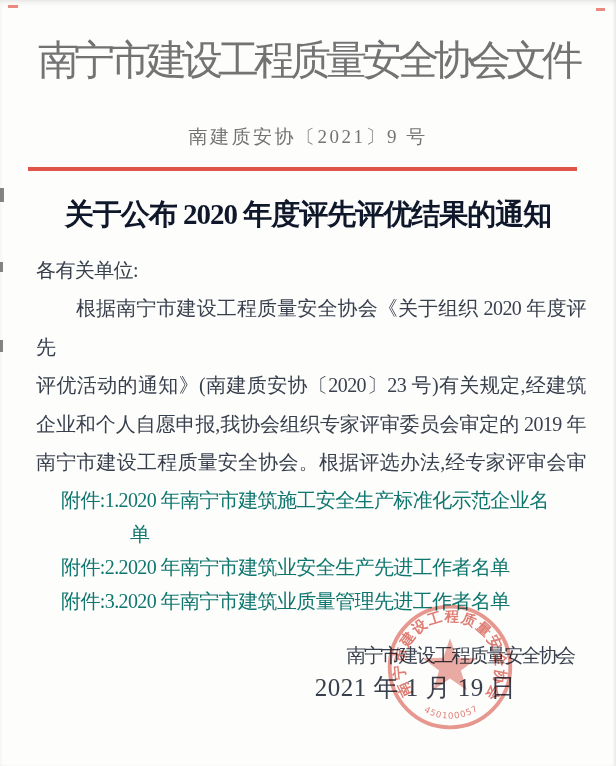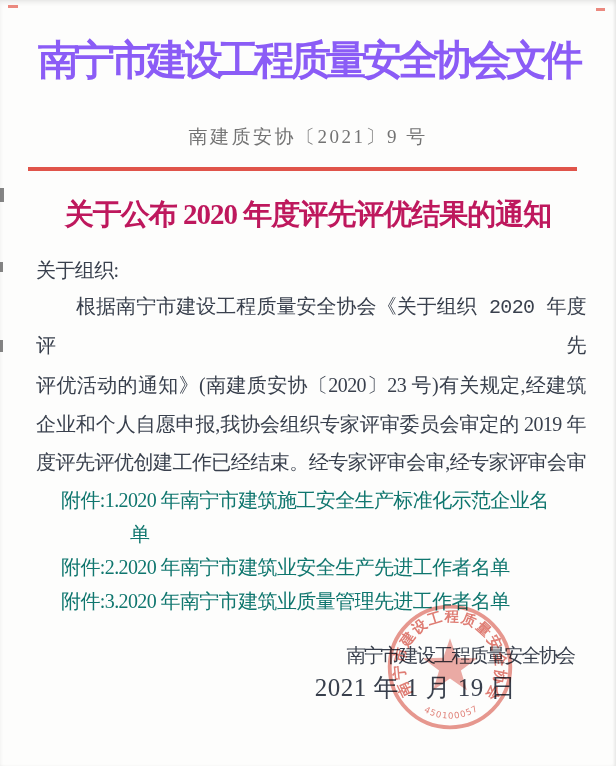--- a/index.html
+++ b/index.html
@@ -12,55 +12,55 @@
     overflow:hidden;
     box-shadow: inset 0 3px 4px rgba(0,0,0,0.07), inset -2px 0 3px rgba(0,0,0,0.05);
   }
   
   .edge-mark { position:absolute; background:rgba(35,35,35,0.55); }
   .crop-mark { position:absolute; background:rgba(226,75,60,0.65); }
 
   .red-header {
     position:absolute; top:33px; left:0; width:100%;
     text-align:center;
-    color:#8b5cf6;
-    font-size:41px; font-weight:bold;
+    color:#737373;
+    font-size:41px; font-weight:normal;
     letter-spacing:-5px;
     white-space:nowrap;
   }
   .doc-number {
     position:absolute; top:124px; left:0; width:100%;
     text-align:center;
     color:#737373;
     font-size:19px;
     letter-spacing:2.5px;
   }
   .red-rule {
     position:absolute; top:167px; left:28px;
     width:549px; height:4px;
     background:#e0544a;
   }
   .doc-title {
     position:absolute; top:195px; left:0; width:100%;
     text-align:center;
-    color:#be185d;
+    color:#0f172a;
     font-size:29px; font-weight:bold;
     letter-spacing:-1px;
     white-space:nowrap;
   }
   .body-block {
     position:absolute; top:251px; left:36px; width:550px;
     color:#39404d;
     font-size:20px;
     line-height:38.4px;
     letter-spacing:-0.6px;
   }
   .body-line { white-space:nowrap; }
   .fill { white-space:normal; text-align:justify; text-align-last:justify; }
-  .indent { text-indent:2em;font-family:Liberation Mono, monospace; }
+  .indent { text-indent:2em; }
   .attachments {
     position:absolute; top:484px; left:61px; width:530px;
     color:#0f766e;
     font-size:20px;
     line-height:33.5px;
     letter-spacing:-0.6px;
     white-space:nowrap;
   }
   .att-cont { padding-left:69px; }
   .signature-org {
@@ -97,25 +97,25 @@
 
   <div class="red-header">南宁市建设工程质量安全协会文件</div>
 
   <div class="doc-number">南建质安协〔2021〕9 号</div>
 
   <div class="red-rule"></div>
 
   <div class="doc-title">关于公布 2020 年度评先评优结果的通知</div>
 
   <div class="body-block">
-    <div class="body-line">关于组织:</div>
+    <div class="body-line">各有关单位:</div>
     <div class="body-line fill indent">根据南宁市建设工程质量安全协会《关于组织 2020 年度评先</div>
     <div class="body-line fill">评优活动的通知》(南建质安协〔2020〕23 号)有关规定,经建筑</div>
     <div class="body-line fill">企业和个人自愿申报,我协会组织专家评审委员会审定的 2019 年</div>
-    <div class="body-line fill">度评先评优创建工作已经结束。经专家评审会审,经专家评审会审</div>
+    <div class="body-line fill">南宁市建设工程质量安全协会。根据评选办法,经专家评审会审</div>
   </div>
 
   <div class="attachments">
     <div>附件:1.2020 年南宁市建筑施工安全生产标准化示范企业名</div>
     <div class="att-cont">单</div>
     <div>附件:2.2020 年南宁市建筑业安全生产先进工作者名单</div>
     <div>附件:3.2020 年南宁市建筑业质量管理先进工作者名单</div>
   </div>
 
   <div class="signature-org">南宁市建设工程质量安全协会</div>

